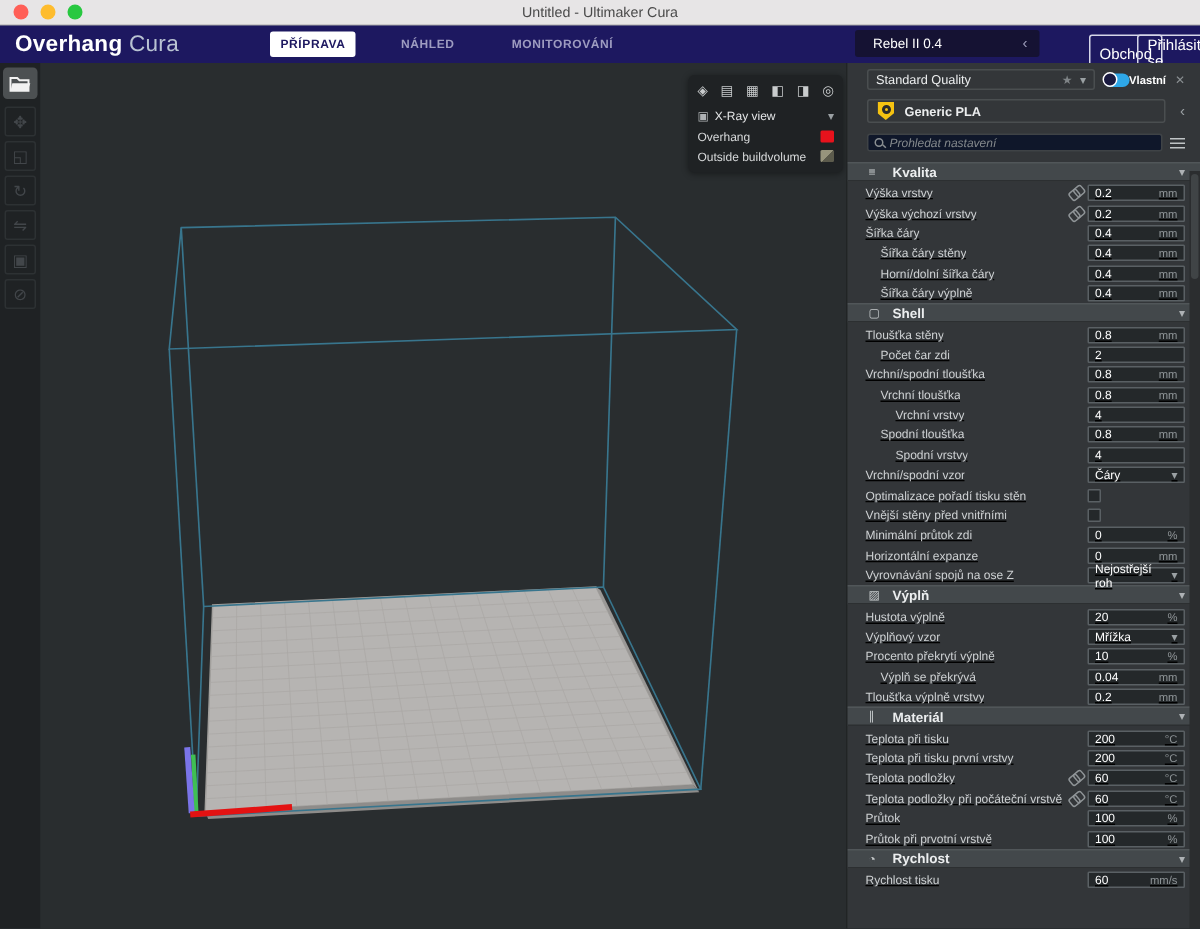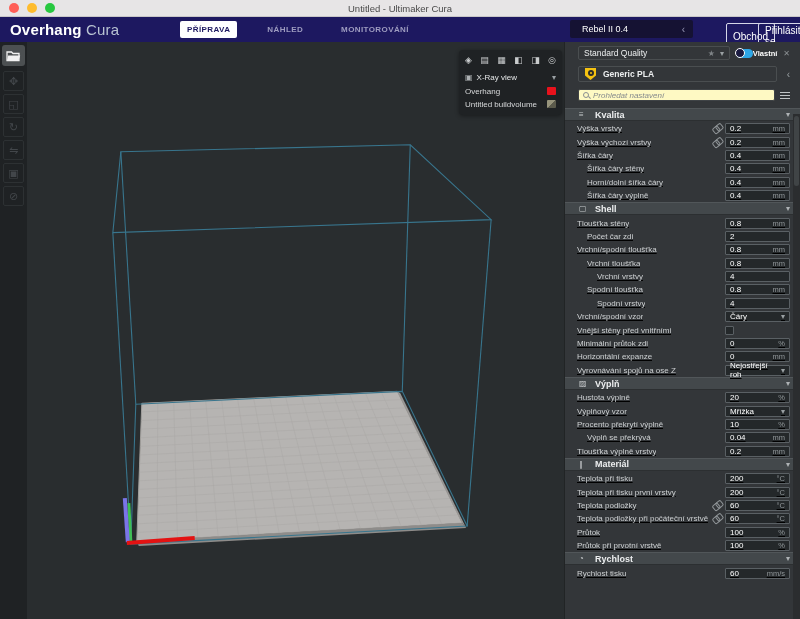--- a/index.html
+++ b/index.html
@@ -79,21 +79,21 @@
   .mat-box { width:199px; height:16px; border:1px solid #4a4e50; border-radius:2px;
     display:flex; align-items:center; padding:0 6px; }
   .mat-icon { width:11px; height:12px; background:#f5c211;
     clip-path:polygon(0 0,100% 0,100% 62%,50% 100%,0 62%); position:relative; margin-right:7px; }
   .mat-icon i { position:absolute; left:2.5px; top:1.5px; width:6px; height:6px; border-radius:50%;
     border:2px solid #2b2b2b; }
   .mat-box .lbl { color:#eceeef; font-size:8.5px; font-weight:bold; }
   .mat-row .chev-l { margin-left:auto; color:#9aa0a3; font-size:10px; }
 
   .search-row { display:flex; align-items:center; margin:7px 10px 0 13px; }
-  .search-box { width:197px; height:12px; background:#fef9c3; border:1px solid #3f4346;
+  .search-box { width:197px; height:12px; background:#0f172a; border:1px solid #3f4346;
     border-radius:2px; display:flex; align-items:center; padding:0 4px; }
   .mag { width:6px; height:6px; border:1px solid #8a8f92; border-radius:50%; position:relative; flex:none; }
   .mag::after { content:""; position:absolute; left:4px; top:4px; width:3px; height:1px;
     background:#8a8f92; transform:rotate(45deg); }
   .search-box .ph { color:#84898c; font-size:8px; font-style:italic; margin-left:4px; }
   .search-row .burger { margin-left:auto; width:10px; height:7px; position:relative; }
   .search-row .burger::before { content:""; position:absolute; left:0; right:0; top:0; height:1.5px;
     background:#c0c4c6; box-shadow:0 3px 0 #c0c4c6, 0 6px 0 #c0c4c6; }
 
   .settings-list { margin-top:7px; }
@@ -248,21 +248,21 @@
       <div class="xray-row">
         <span class="cube">▣</span>
         <span class="lbl">X-Ray view</span>
         <span class="chev">▾</span>
       </div>
       <div class="legend-row">
         <span class="lbl">Overhang</span>
         <span class="swatch overhang"></span>
       </div>
       <div class="legend-row">
-        <span class="lbl">Untitled buildvolume</span>
+        <span class="lbl">Outside buildvolume</span>
         <span class="swatch buildvol"></span>
       </div>
     </div>
   </div>
 
   <div class="panel">
     <div class="q-row">
       <div class="q-box">
         <span class="lbl">Standard Quality</span>
         <span class="star">★</span>
@@ -414,20 +414,25 @@
         </div>
         <div class="set-row">
           <span class="row-label" style="padding-left: 12px;">Vrchní/spodní vzor</span>
           <span class="row-spacer"></span>
           <div class="val-box select">
             <span class="val">Čáry</span>
             <span class="chev">▾</span>
           </div>
         </div>
         <div class="set-row">
+          <span class="row-label" style="padding-left: 12px;">Optimalizace pořadí tisku stěn</span>
+          <span class="row-spacer"></span>
+          <span class="checkbox"></span>
+        </div>
+        <div class="set-row">
           <span class="row-label" style="padding-left: 12px;">Vnější stěny před vnitřními</span>
           <span class="row-spacer"></span>
           <span class="checkbox"></span>
         </div>
         <div class="set-row">
           <span class="row-label" style="padding-left: 12px;">Minimální průtok zdi</span>
           <span class="row-spacer"></span>
           <div class="val-box">
             <span class="val">0</span>
             <span class="unit">%</span>

